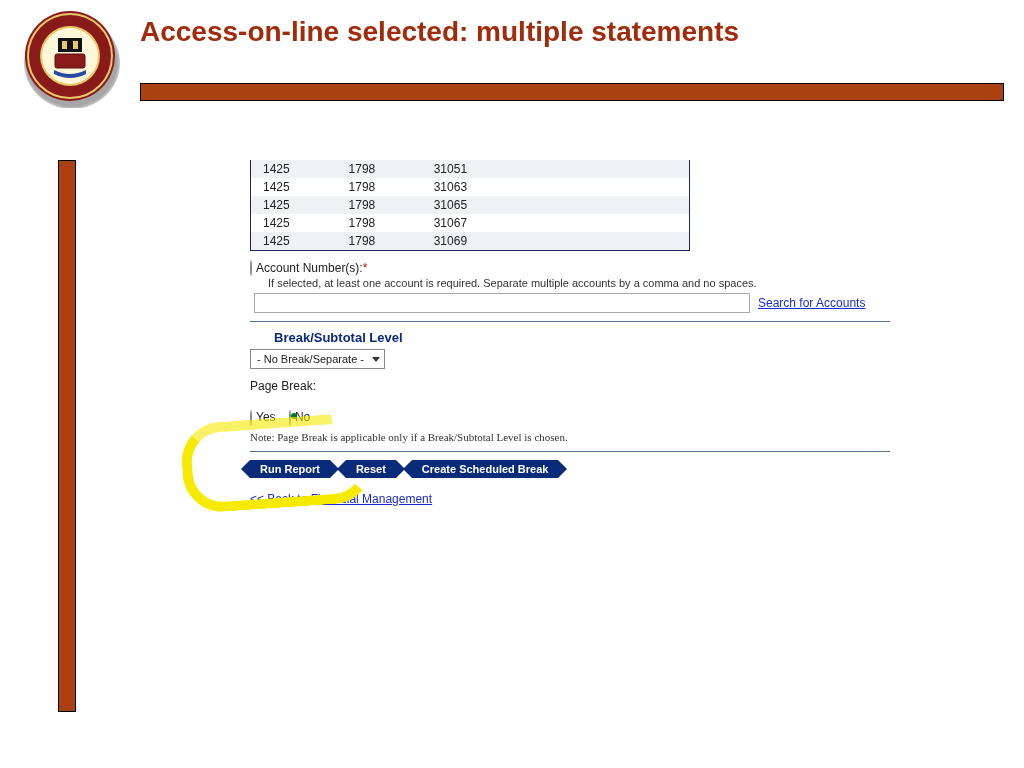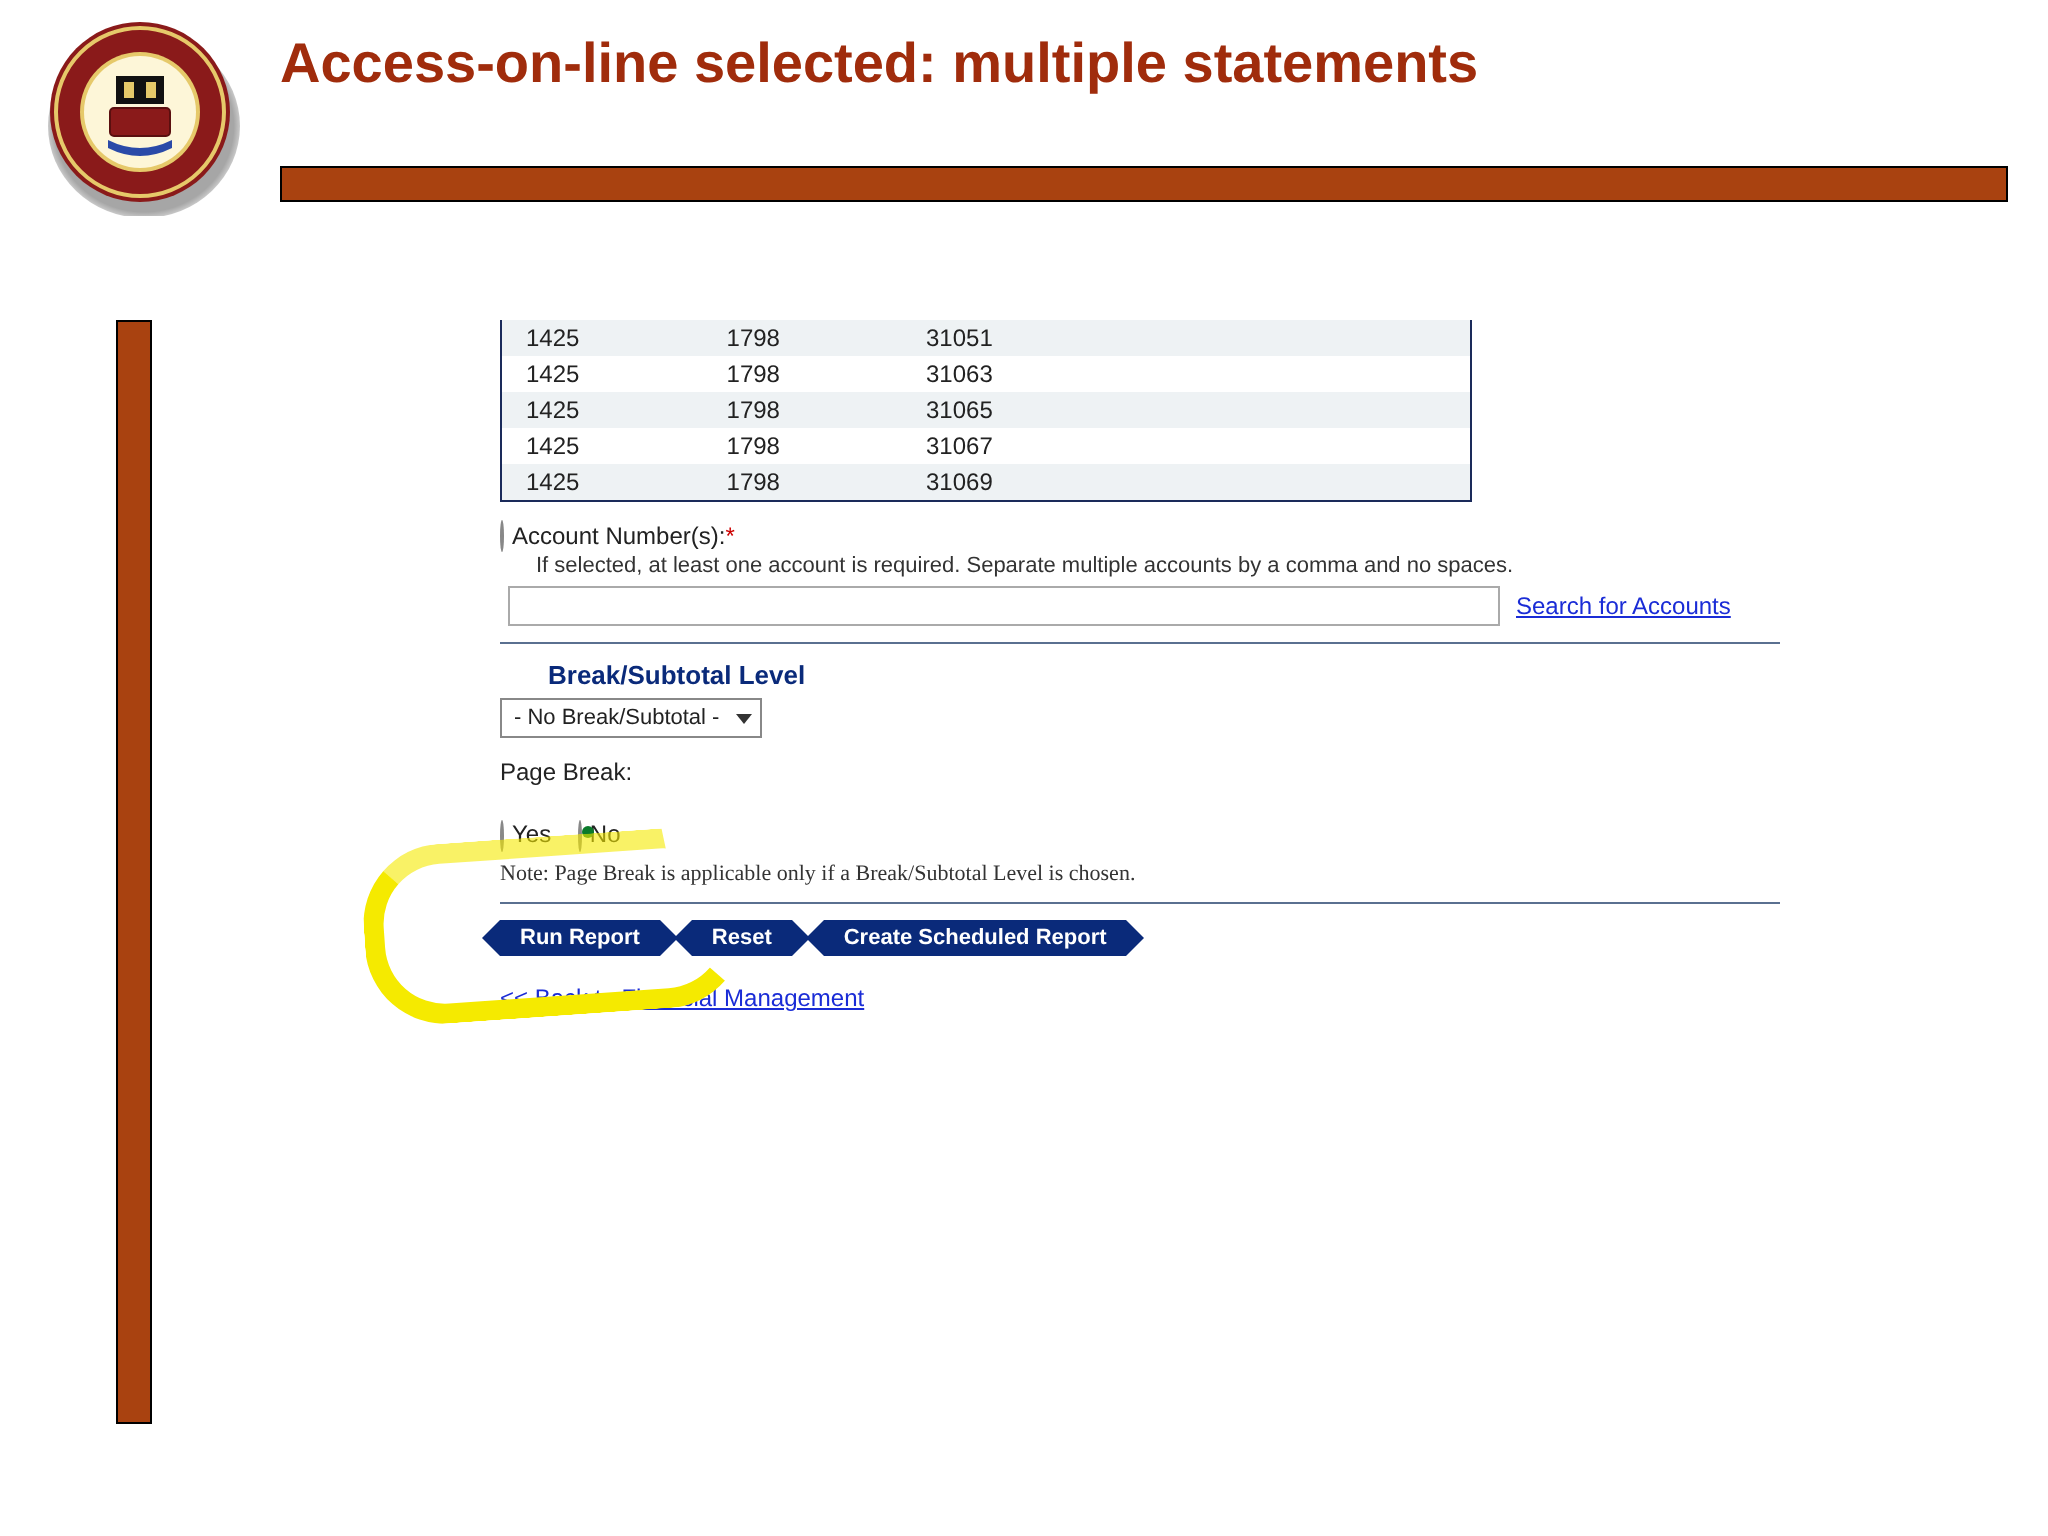--- a/index.html
+++ b/index.html
@@ -55,21 +55,21 @@
     position: absolute;
     top: 160px;
     left: 250px;
     width: 640px;
     font-size: 12px;
     color: #222;
   }
   .data-table {
     border: 1px solid #1a2a5a;
     border-top: none;
-    width: 486px;
+    width: 440px;
     border-collapse: collapse;
     font-size: 12px;
     padding-left: 15px;
   }
   .data-table tr {
     height: 18px;
   }
   .data-table tr.alt {
     background: #eef2f4;
   }
@@ -287,40 +287,40 @@
     <div class="acct-input-row">
       <input class="text-input" type="text" value="" style="">
       <span class="link">Search for Accounts</span>
     </div>
   </div>
 
   <hr class="section-rule">
 
   <div class="section-hdr">Break/Subtotal Level</div>
   <div class="select-box">
-    <span>- No Break/Subtotal -</span>
+    <span>- No Break/Separate -</span>
     <span class="caret"></span>
   </div>
 
   <div class="pb-label">Page Break:</div>
   <div class="pb-row">
     <span class="radio"></span>
     <span>Yes</span>
     &nbsp;&nbsp;
     <span class="radio checked-green"></span>
     <span>No</span>
   </div>
   <div class="note">Note: Page Break is applicable only if a Break/Subtotal Level is chosen.</div>
 
   <hr class="section-rule">
 
   <div class="btn-row">
     <button class="arrow-btn">Run Report</button>
     <button class="arrow-btn">Reset</button>
-    <button class="arrow-btn">Create Scheduled Report</button>
+    <button class="arrow-btn">Create Scheduled Break</button>
   </div>
 
   <div class="back-link">
     <span class="link">&lt;&lt; Back to Financial Management</span>
   </div>
 
 </div>
 
 <div class="highlight"></div>
 

